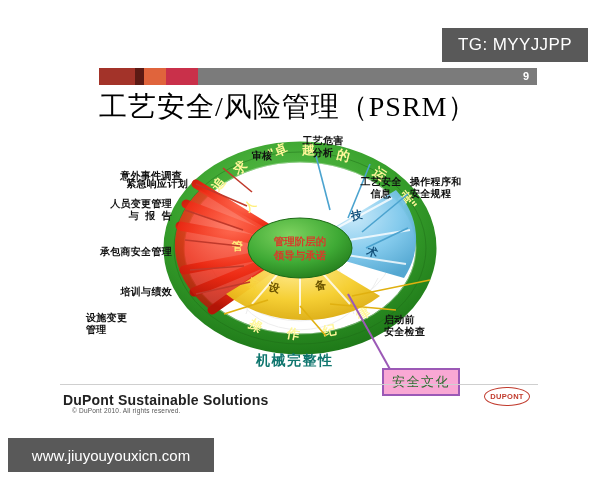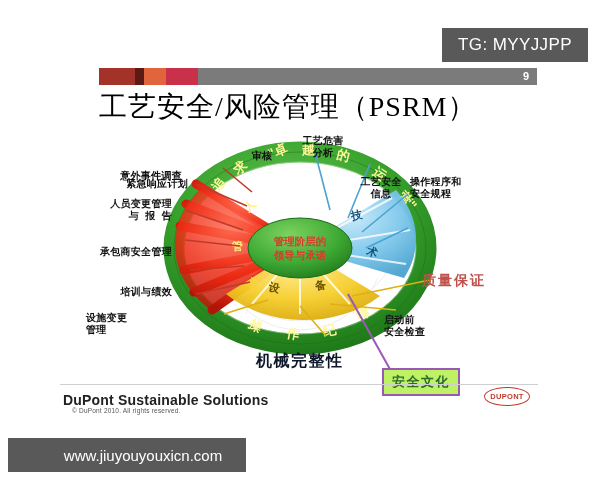--- a/index.html
+++ b/index.html
@@ -31,21 +31,20 @@
   #url-badge {
     position: absolute;
     left: 8px; top: 438px;
     width: 206px; height: 34px;
     background: #595959;
     color: #ffffff;
     font-size: 15px;
     display: flex;
     align-items: center;
     justify-content: center;
-    padding-left: 32px;
   }
 
   
   #slide {
     position: absolute;
     left: 0; top: 0;
     width: 600px; height: 432px;
     background: #ffffff;
   }
 
@@ -96,30 +95,30 @@
     color: #111111;
     line-height: 1.18;
     white-space: pre;
     font-size: 10px;
     letter-spacing: .3px;
   }
   .lbl.r  { text-align: right; }
   .lbl.c  { text-align: center; }
 
   .lbl-quality   { color: #c0504d; font-size: 14px; letter-spacing: 2px; }
-  .lbl-mech      { color: #0f172a; font-size: 16px; letter-spacing: 1.5px; }
+  .lbl-mech      { color: #0f766e; font-size: 14px; letter-spacing: 1.5px; }
   .lbl-culture-box {
     position: absolute;
     border: 2px solid #9b59b6;
     padding: 3px 8px;
     color: #2d6b2f;
-    font-weight: bold;
+    font-weight: normal;
     font-size: 13px;
     letter-spacing: 1.5px;
-    background: #bef264;
+    background: #f9a8d4;
   }
 
   
   #footer-rule {
     position: absolute;
     left: 60px; top: 384px;
     width: 478px; height: 1px;
     background: #cfcfcf;
   }
   #footer-title {
@@ -318,21 +317,20 @@
 管理</div>
 
     <div class="lbl c" style="left:236px; top:32px; width:52px;">审核</div>
     <div class="lbl c" style="left:290px; top:17px; width:66px;">工艺危害
 分析</div>
     <div class="lbl c" style="left:348px; top:18px; width:66px;margin-top:40px;">工艺安全
 信息</div>
 
     <div class="lbl" style="left:410px; top:58px; width:96px;">操作程序和
 安全规程</div>
-    <div class="lbl lbl-quality" style="left:422px; top:154px; width:110px;">质量保证</div>
     <div class="lbl" style="left:384px; top:196px; width:96px;">启动前
 安全检查</div>
 
     <div class="lbl lbl-mech" style="left:256px; top:234px; width:120px;">机械完整性</div>
     <div class="lbl-culture-box" style="left:382px; top:250px;">安全文化</div>
   </div>
 
   <div id="footer-rule"></div>
   <div id="footer-title">DuPont Sustainable Solutions</div>
   <div id="footer-copy">© DuPont 2010. All rights reserved.</div>

